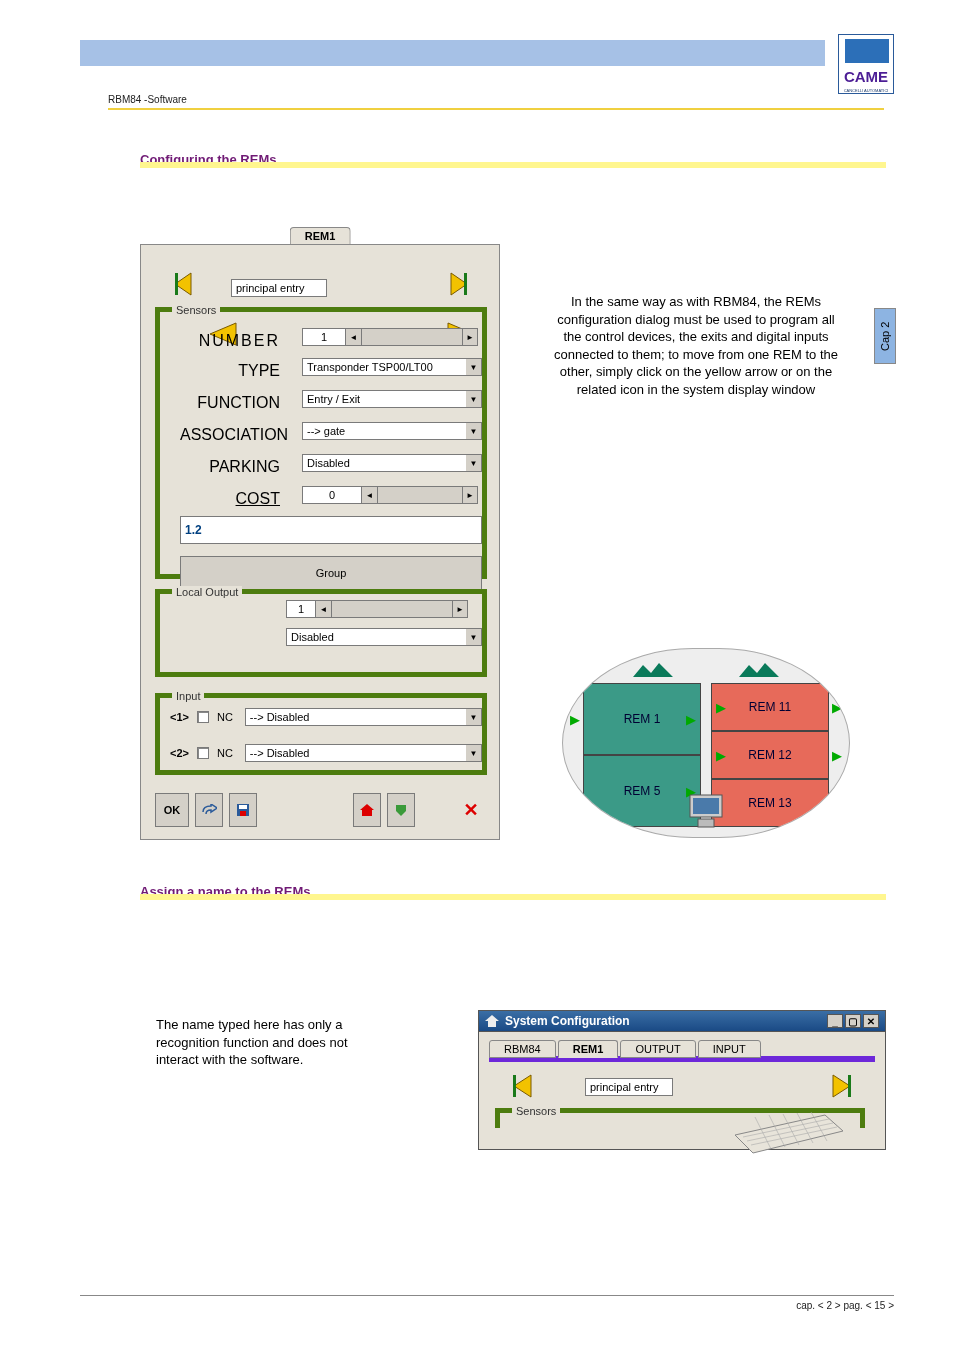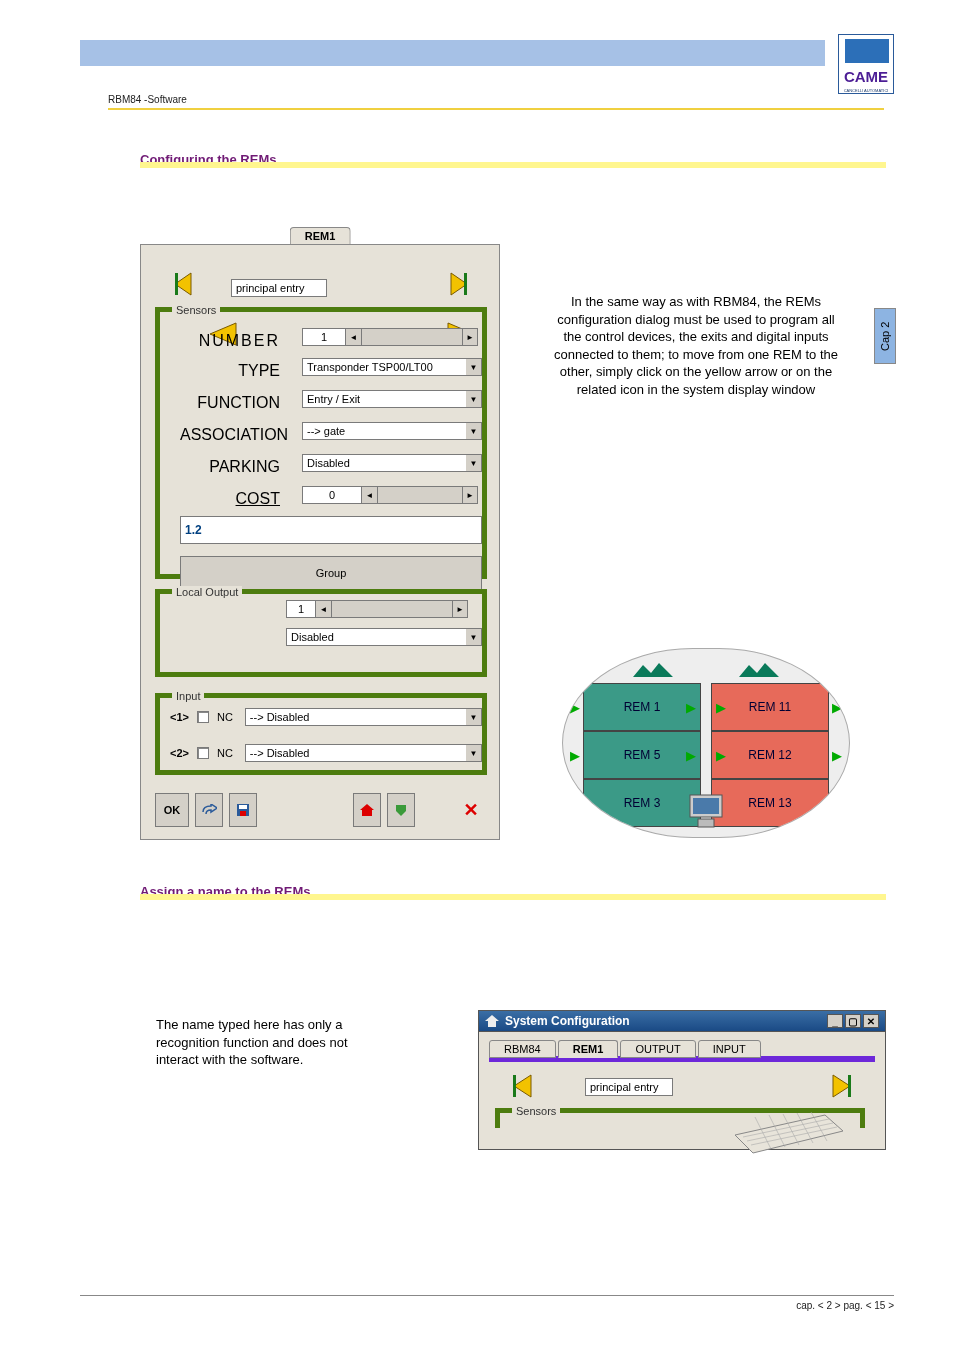--- a/index.html
+++ b/index.html
@@ -257,23 +257,20 @@
       <div class="rem-cell rem-green">
           <span class="play" style="position:absolute;left:-14px;">▶</span>
           <span>REM 1</span>
           <span class="play" style="position:absolute;right:4px;">▶</span>
         </div>
       <div class="rem-cell rem-green">
           <span class="play" style="position:absolute;left:-14px;">▶</span>
           <span>REM 5</span>
           <span class="play" style="position:absolute;right:4px;">▶</span>
         </div>
-      <div class="rem-cell rem-green">
-          <span>REM 3</span>
-        </div>
     </div>
     <div class="rem-col" style="right:20px; width:118px; top:34px; bottom:10px;">
       <div class="rem-cell rem-red">
           <span class="play" style="position:absolute;left:4px;">▶</span>
           <span>REM 11</span>
           <span class="play" style="position:absolute;right:-14px;">▶</span>
         </div>
       <div class="rem-cell rem-red">
           <span class="play" style="position:absolute;left:4px;">▶</span>
           <span>REM 12</span>

